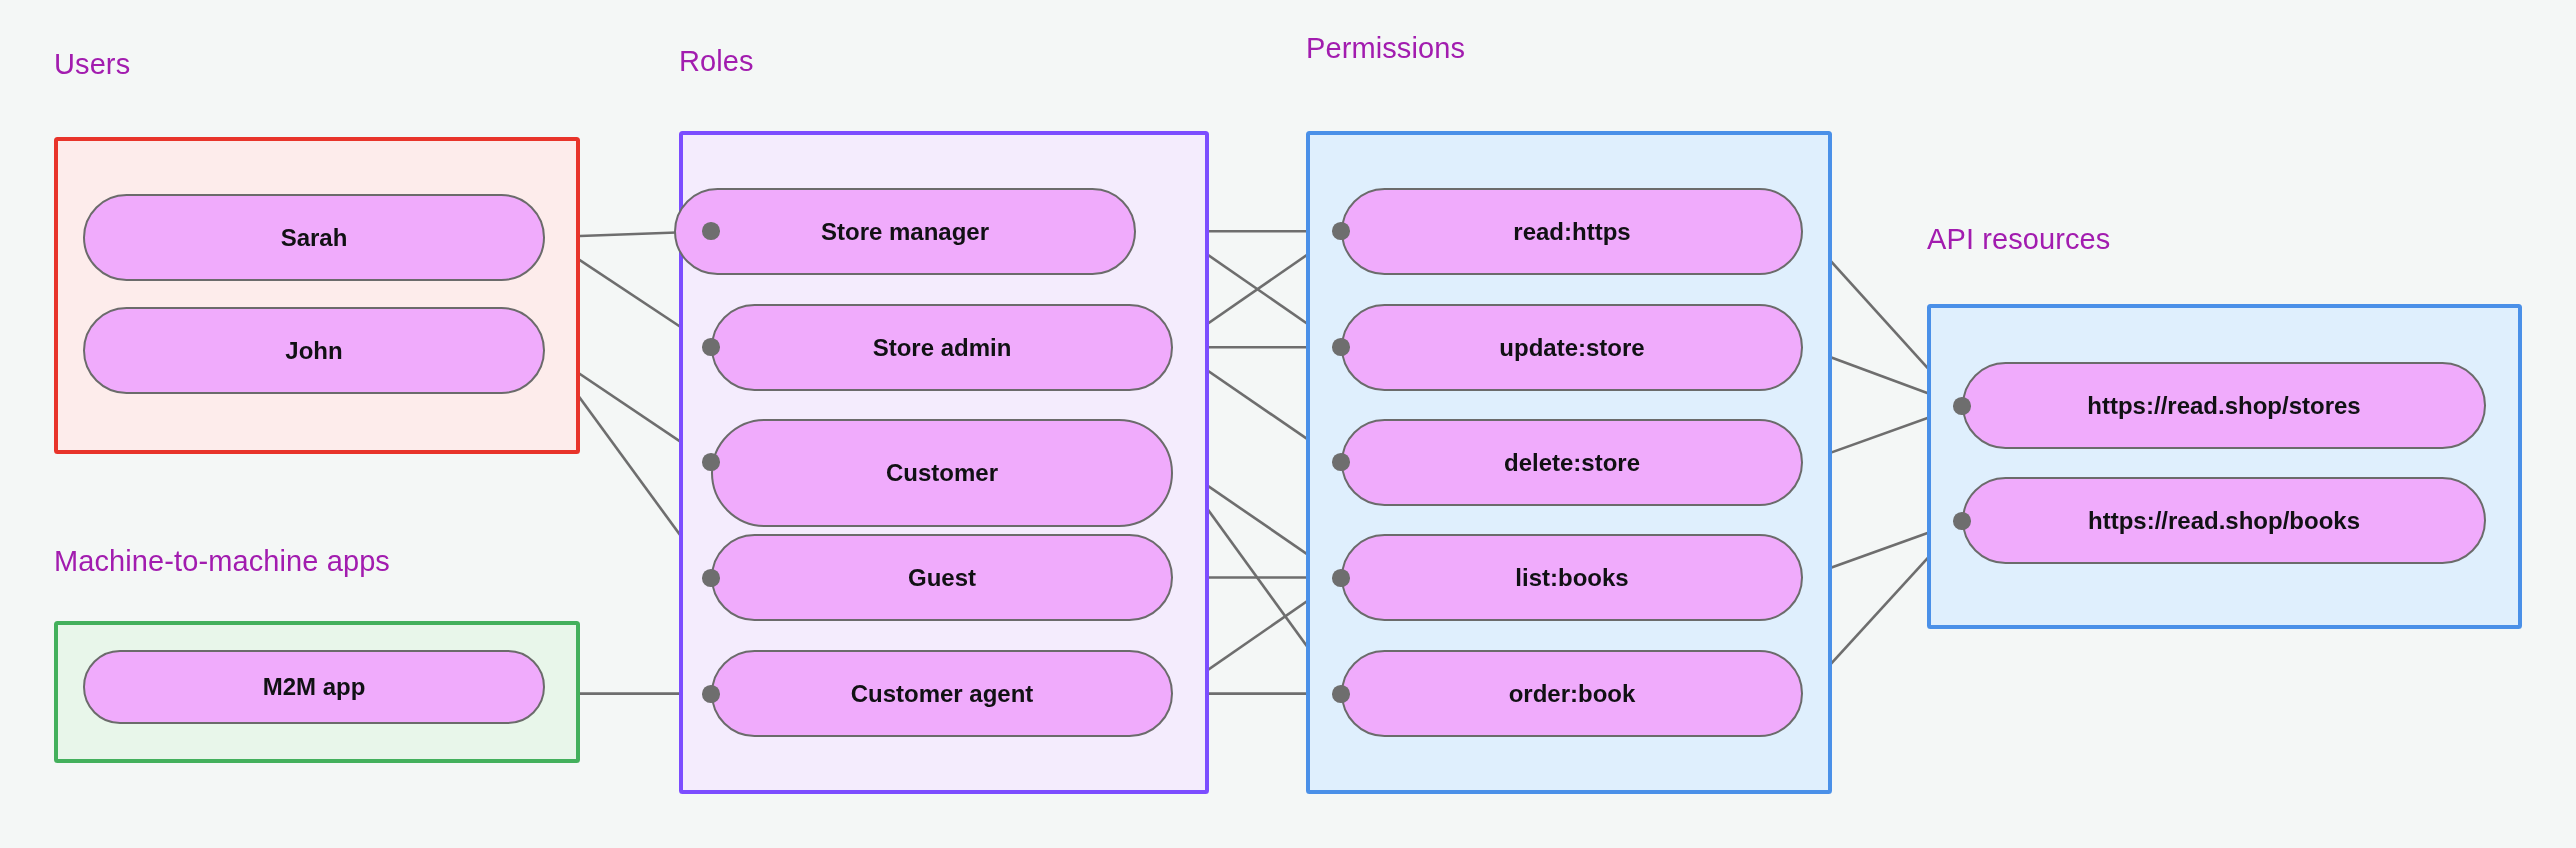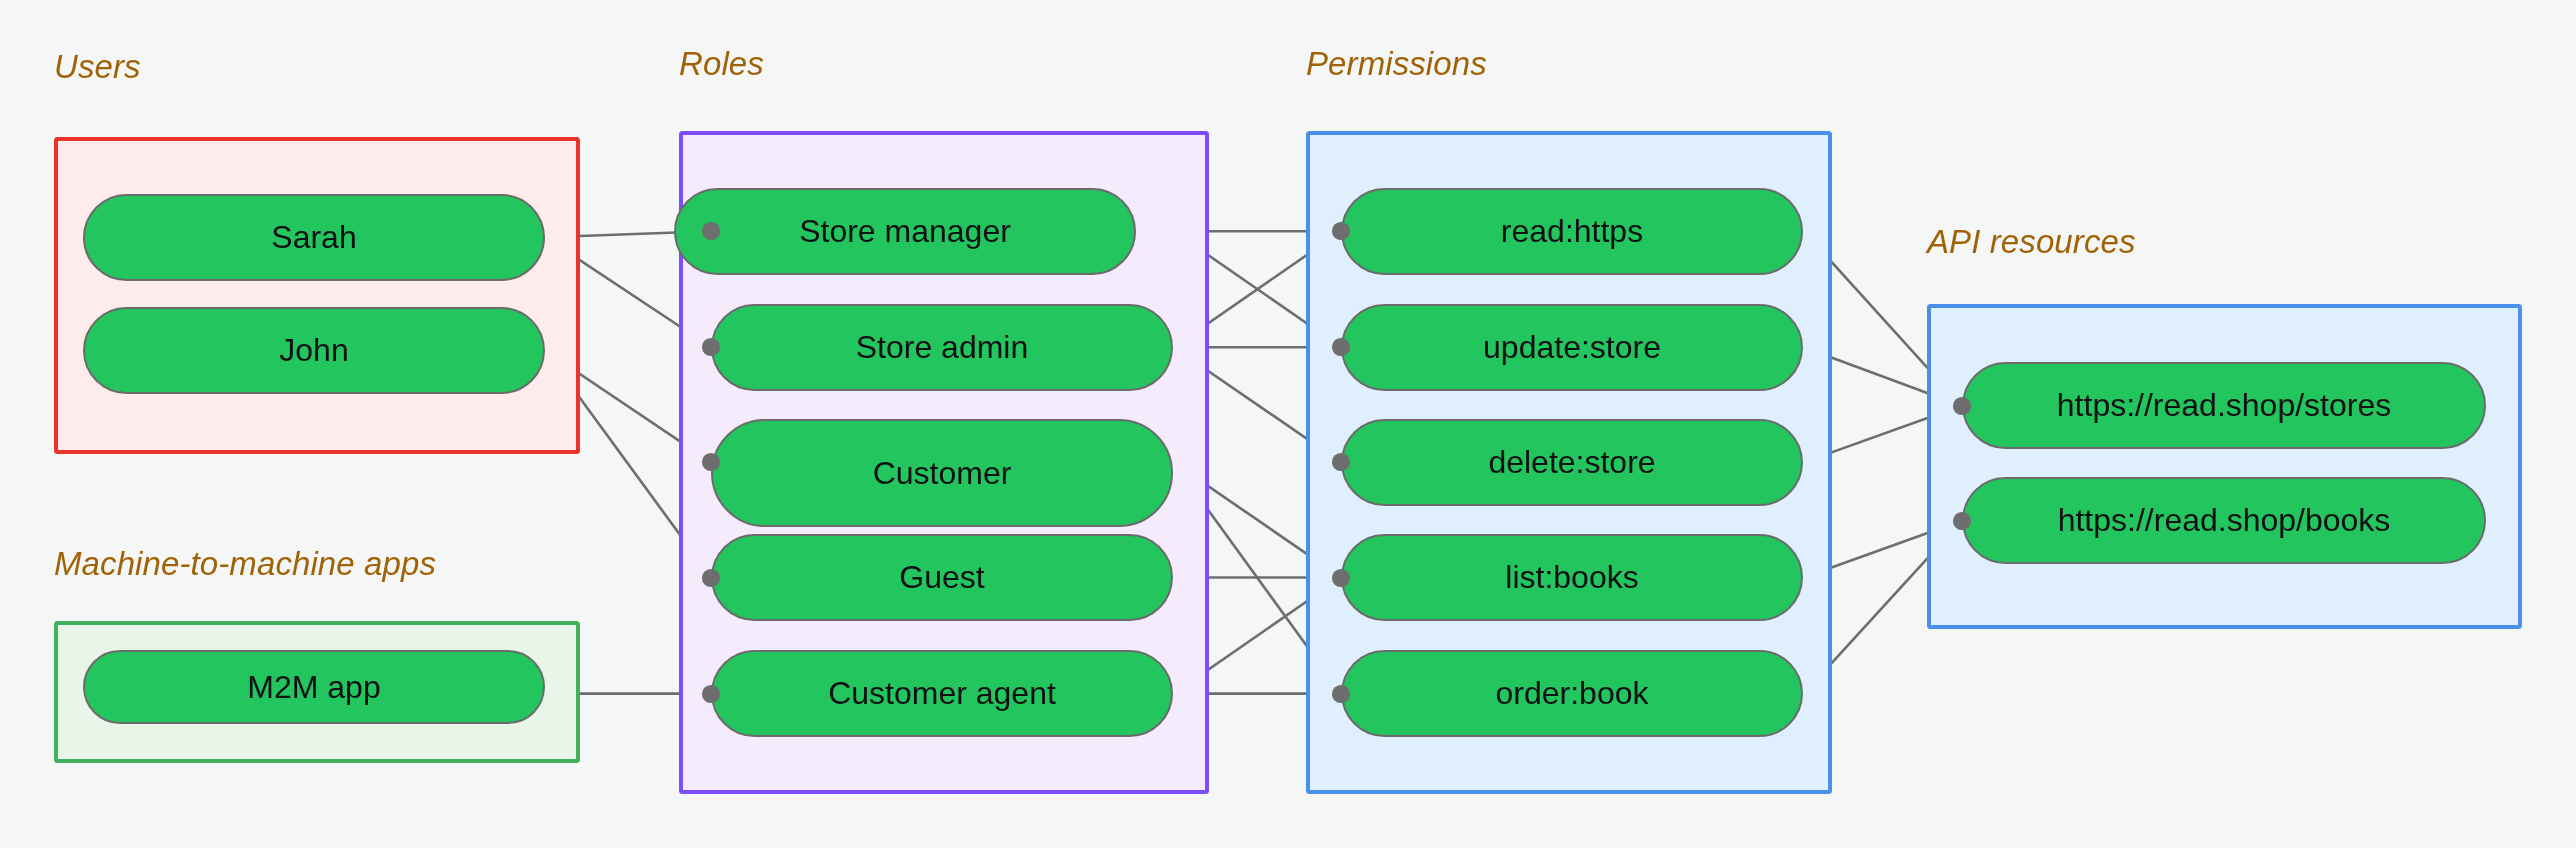--- a/index.html
+++ b/index.html
@@ -22,52 +22,52 @@
     position: absolute;
     left: 0;
     top: 0;
     width: 2576px;
     height: 848px;
     pointer-events: none;
     z-index: 1;
   }
   .group-title {
     position: absolute;
-    font-size: 33px;
-    color: #a16207;
+    font-size: 29px;
+    color: #a21caf;
     letter-spacing: 0.1px;
     white-space: nowrap;
     z-index: 3;
-    font-style: italic;
   }
   .group-box {
     position: absolute;
     box-sizing: border-box;
     border-radius: 3.5px;
     z-index: 2;
   }
   .group-box.users      { border: 4.4px solid #e8342a; background: #fdeceb; }
   .group-box.m2m        { border: 4.4px solid #43b05c; background: #e8f6ea; }
   .group-box.roles      { border: 4.4px solid #7c4dff; background: #f4ecfd; }
   .group-box.perms      { border: 4.4px solid #4a90e8; background: #dfeffd; }
   .group-box.apis       { border: 4.4px solid #4a90e8; background: #dfeffd; }
 
   .pill {
     position: absolute;
     box-sizing: border-box;
-    background: #22c55e;
+    background: #f0abfc;
     border: 2.6px solid #6b6b6b;
     border-radius: 872px;
     display: flex;
     align-items: center;
     justify-content: center;
-    font-size: 32px;
+    font-size: 24px;
     color: #111114;
     white-space: nowrap;
     z-index: 4;
+    font-weight: bold;
   }
   .dot {
     position: absolute;
     width: 17.5px;
     height: 17.5px;
     margin-left: -8.7px;
     margin-top: -8.7px;
     border-radius: 50%;
     background: #6e6e6e;
     z-index: 5;
@@ -107,21 +107,21 @@
       <div class="group-title" style="left: 54px; top: 545px;">Machine-to-machine apps</div>
       <div class="group-box m2m" style="left: 54px; top: 621px; width: 526px; height: 142px; border-color: rgb(67, 176, 92); background: rgb(232, 246, 234);"></div>
       <div class="pill" style="left: 83px; top: 650px; width: 462px; height: 74px;">M2M app</div>
       <div class="group-title" style="left: 679px; top: 45px;">Roles</div>
       <div class="group-box roles" style="left: 679px; top: 131px; width: 530px; height: 663px; border-color: rgb(124, 77, 255); background: rgb(244, 236, 253);"></div>
       <div class="pill" style="left: 674px; top: 188px; width: 462px; height: 87px;">Store manager</div>
       <div class="pill" style="left: 711px; top: 304px; width: 462px; height: 87px;">Store admin</div>
       <div class="pill" style="left: 711px; top: 419px; width: 462px; height: 108px;">Customer</div>
       <div class="pill" style="left: 711px; top: 534px; width: 462px; height: 87px;">Guest</div>
       <div class="pill" style="left: 711px; top: 650px; width: 462px; height: 87px;">Customer agent</div>
-      <div class="group-title" style="left: 1306px; top: 45px;">Permissions</div>
+      <div class="group-title" style="left: 1306px; top: 32px;">Permissions</div>
       <div class="group-box perms" style="left: 1306px; top: 131px; width: 526px; height: 663px; border-color: rgb(74, 144, 232); background: rgb(223, 239, 253);"></div>
       <div class="pill" style="left: 1341px; top: 188px; width: 462px; height: 87px;">read:https</div>
       <div class="pill" style="left: 1341px; top: 304px; width: 462px; height: 87px;">update:store</div>
       <div class="pill" style="left: 1341px; top: 419px; width: 462px; height: 87px;">delete:store</div>
       <div class="pill" style="left: 1341px; top: 534px; width: 462px; height: 87px;">list:books</div>
       <div class="pill" style="left: 1341px; top: 650px; width: 462px; height: 87px;">order:book</div>
       <div class="group-title" style="left: 1927px; top: 223px;">API resources</div>
       <div class="group-box apis" style="left: 1927px; top: 304px; width: 595px; height: 325px; border-color: rgb(74, 144, 232); background: rgb(223, 239, 253);"></div>
       <div class="pill" style="left: 1962px; top: 362px; width: 524px; height: 87px;">https://read.shop/stores</div>
       <div class="pill" style="left: 1962px; top: 477px; width: 524px; height: 87px;">https://read.shop/books</div>

